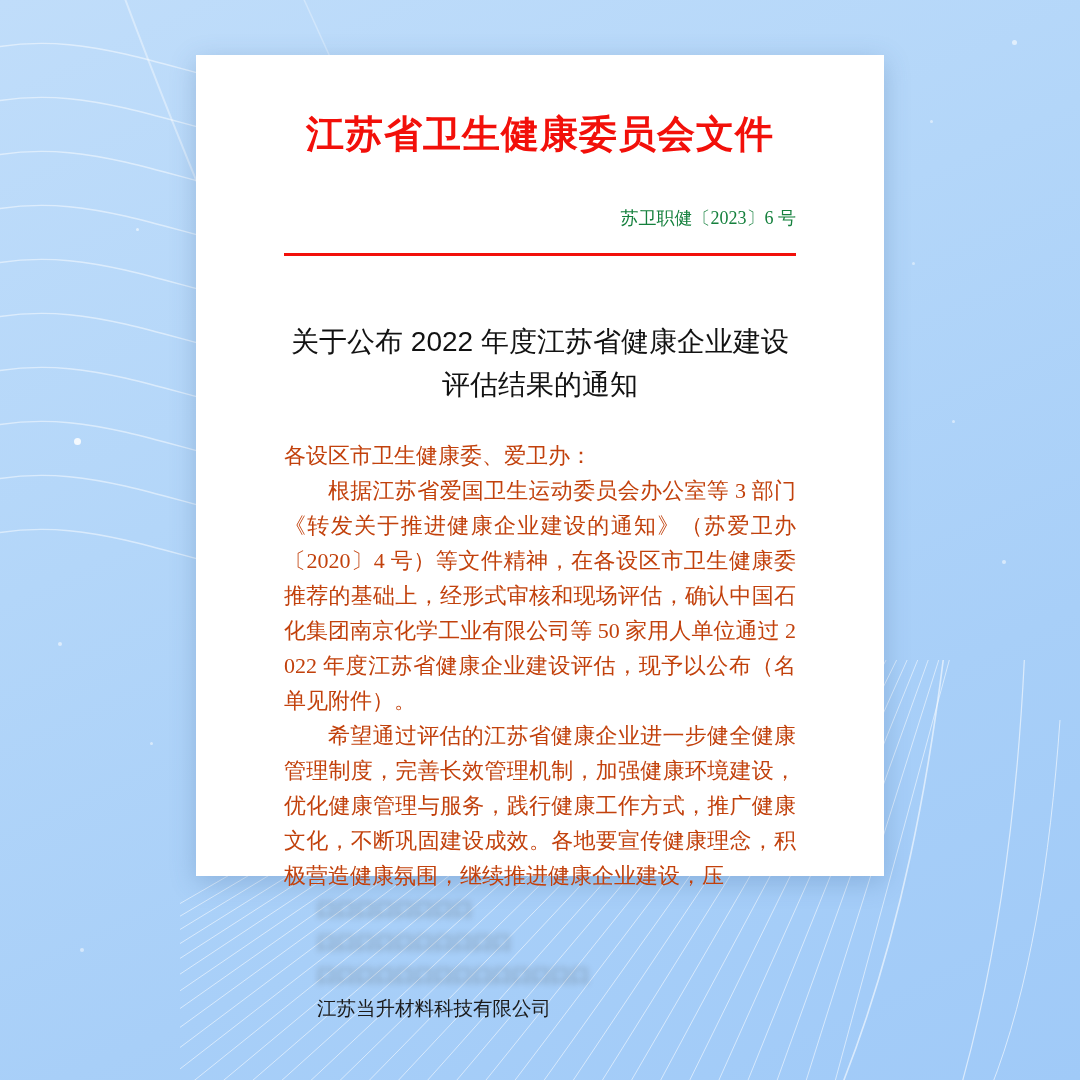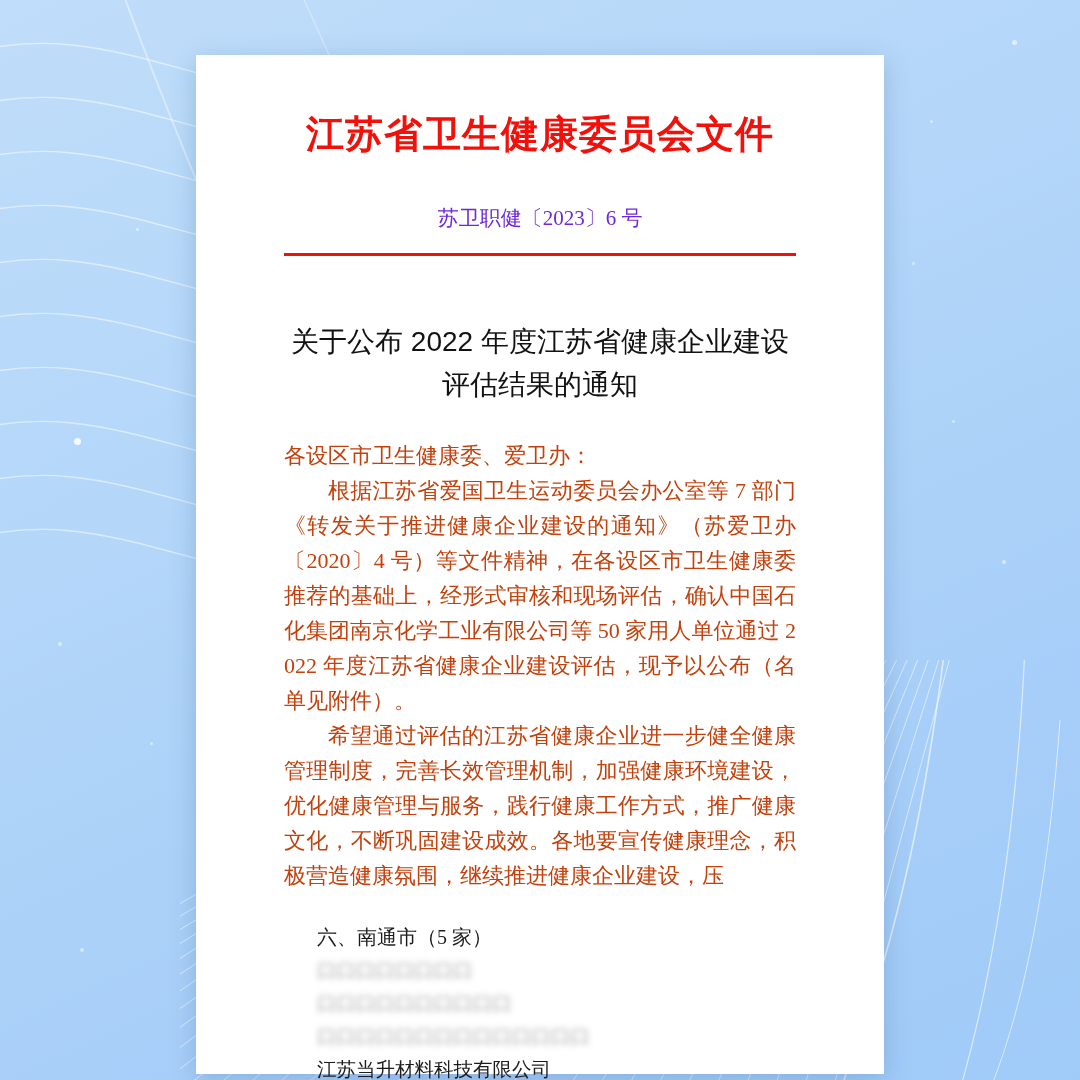--- a/index.html
+++ b/index.html
@@ -8,43 +8,43 @@
     font-family:"Liberation Sans",sans-serif;
     background:linear-gradient(155deg,#c0ddfa 0%,#b3d6f9 38%,#a8cff8 70%,#a0caf8 100%);
   }
   
   .deco{position:absolute;pointer-events:none;}
   #waves-tl{top:0;left:0;}
   #fan-br{bottom:0;right:0;}
   .dot{position:absolute;background:#fff;border-radius:50%;filter:blur(.6px);}
   
   .paper{
-    position:absolute;left:196px;top:55px;width:688px;height:1019px;
+    position:absolute;left:196px;top:55px;width:688px;height:821px;
     background:#ffffff;
     box-shadow:0 6px 24px rgba(60,100,150,.28);
     box-sizing:border-box;
     padding:0 88px;
   }
   .doc-header{
     margin-top:56px;
     text-align:center;
     font-size:38px;
     font-weight:bold;
     letter-spacing:1px;
     line-height:46px;
     color:#f2100a;
     white-space:nowrap;
   }
   .doc-number{
     margin-top:48px;
-    text-align:center;
-    font-family:"Liberation Serif",serif;
-    font-size:21px;
+    text-align:right;
+    font-family:"Liberation Serif",serif;
+    font-size:18px;
     line-height:26px;
-    color:#6d28d9;
+    color:#15803d;
   }
   .red-rule{
     margin-top:22px;
     height:3px;
     background:#f2100a;
   }
   .doc-title{
     margin-top:64px;
     text-align:center;
     font-size:28px;
@@ -178,25 +178,24 @@
 
   <div class="red-rule"></div>
 
   <div class="doc-title">
     <div>关于公布 2022 年度江苏省健康企业建设</div>
     <div>评估结果的通知</div>
   </div>
 
   <div class="doc-body">
     <p>各设区市卫生健康委、爱卫办：</p>
-    <p class="indent">根据江苏省爱国卫生运动委员会办公室等 7 部门《转发关于推进健康企业建设的通知》（苏爱卫办〔2020〕4 号）等文件精神，在各设区市卫生健康委推荐的基础上，经形式审核和现场评估，确认中国石化集团南京化学工业有限公司等 50 家用人单位通过 2022 年度江苏省健康企业建设评估，现予以公布（名单见附件）。</p>
+    <p class="indent">根据江苏省爱国卫生运动委员会办公室等 3 部门《转发关于推进健康企业建设的通知》（苏爱卫办〔2020〕4 号）等文件精神，在各设区市卫生健康委推荐的基础上，经形式审核和现场评估，确认中国石化集团南京化学工业有限公司等 50 家用人单位通过 2022 年度江苏省健康企业建设评估，现予以公布（名单见附件）。</p>
     <p class="indent">希望通过评估的江苏省健康企业进一步健全健康管理制度，完善长效管理机制，加强健康环境建设，优化健康管理与服务，践行健康工作方式，推广健康文化，不断巩固建设成效。各地要宣传健康理念，积极营造健康氛围，继续推进健康企业建设，压</p>
   </div>
 
-  <div class="section-heading">六、南通市（5 家）</div>
 
   <div class="company-list">
     <div class="company blurred">口口口口口口口口</div>
     <div class="company blurred">口口口口口口口口口口</div>
     <div class="company blurred">口口口口口口口口口口口口口口</div>
     <div class="company">江苏当升材料科技有限公司</div>
 
   </div>
 
 </div>

